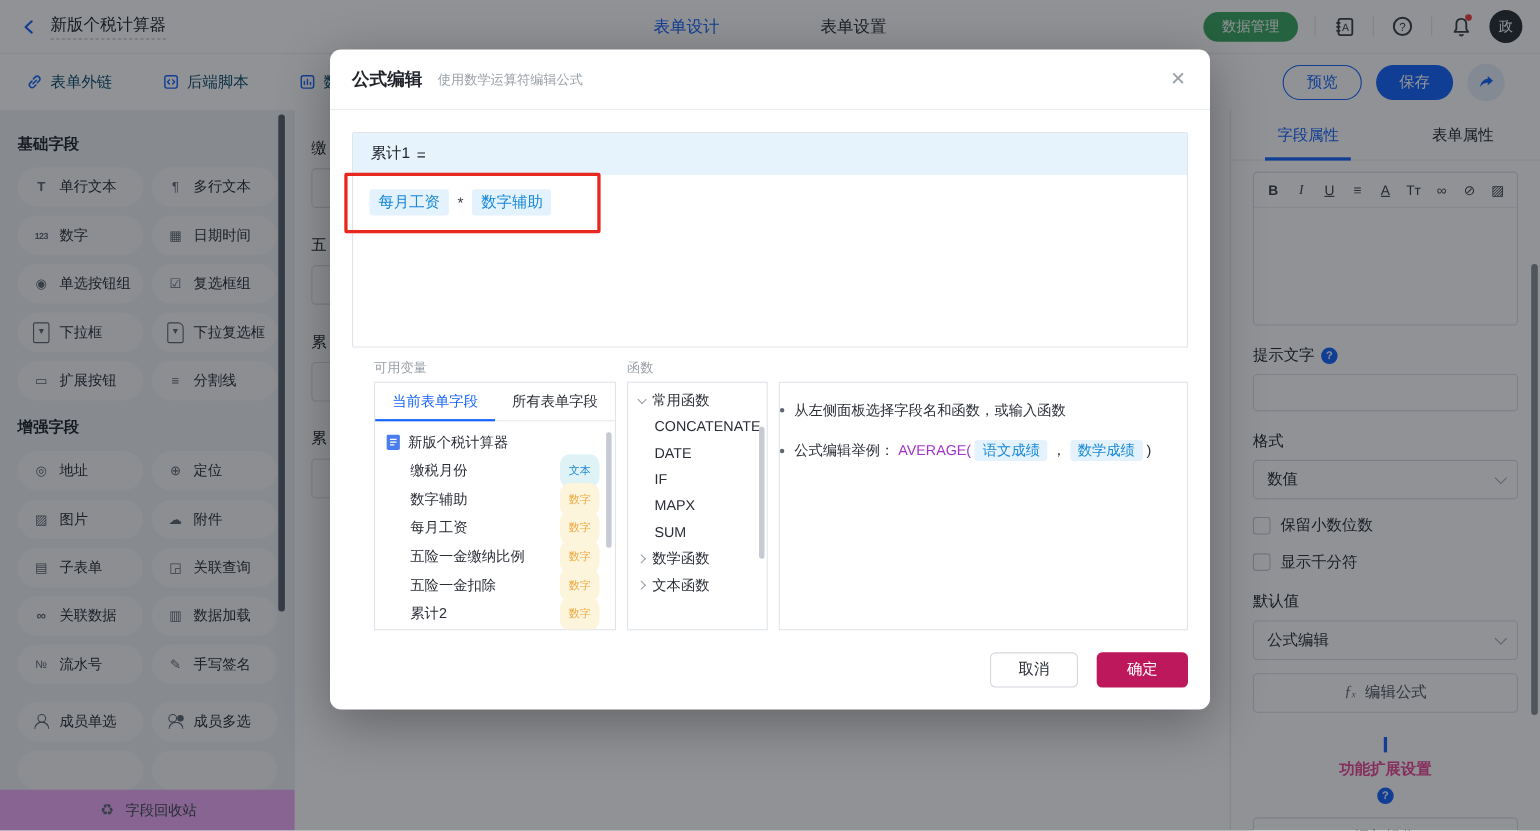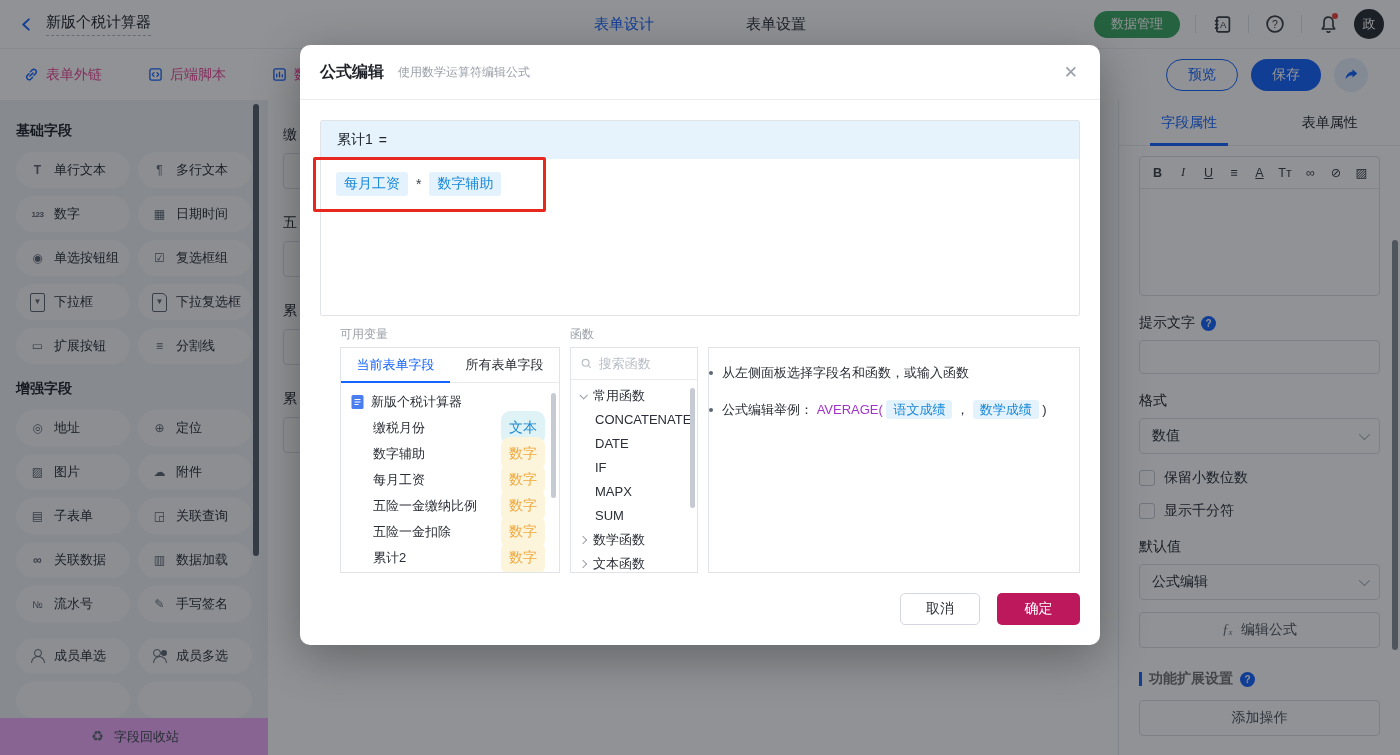--- a/index.html
+++ b/index.html
@@ -23,21 +23,21 @@
   .nav-sep { width:1px; height:18px; background:#e2e5e9; }
   .nico { width:22px; height:22px; color:#3a3f47; display:flex; align-items:center; justify-content:center; cursor:pointer; position:relative; }
   .bell-dot { position:absolute; top:0; right:1px; width:6px; height:6px; border-radius:50%; background:#f0403c; }
   .avatar { width:30px; height:30px; border-radius:50%; background:#272b33; color:#fff; font-size:13px;
             display:flex; align-items:center; justify-content:center; cursor:pointer; }
 
   
   .toolbar { position:absolute; top:48px; left:0; right:0; height:52px; background:#fff;
              border-top:1px solid #eef0f2; display:flex; align-items:center; padding:0 24px; }
   .tool-links { display:flex; gap:46px; }
-  .tlink { display:flex; align-items:center; gap:7px; color:#ec4899; font-size:14px; cursor:pointer; }
+  .tlink { display:flex; align-items:center; gap:7px; color:#0c4a6e; font-size:14px; cursor:pointer; }
   .tlink svg { color:#1664ff; }
   .tool-actions { margin-left:auto; display:flex; align-items:center; gap:13px; margin-right:8px; }
   .btn-preview { height:32px; padding:0 21px; border-radius:16px; border:1px solid #1664ff;
                  color:#1664ff; background:#fff; font-size:14px; cursor:pointer; }
   .btn-save { height:32px; padding:0 21px; border-radius:16px; border:none; background:#1664ff;
               color:#fff; font-size:14px; cursor:pointer; }
   .btn-share { width:34px; height:34px; border-radius:50%; border:none; background:#e9f0fe; color:#1664ff;
                display:flex; align-items:center; justify-content:center; cursor:pointer; }
 
   
@@ -116,21 +116,21 @@
   .insp-select { height:36px; border:1px solid #dcdfe5; border-radius:4px; display:flex; align-items:center;
                  justify-content:space-between; padding:0 12px; font-size:14px; color:#2a2e36; cursor:pointer; background:#fff; }
   .caret { width:8px; height:8px; border-right:1.5px solid #a6abb3; border-bottom:1.5px solid #a6abb3;
            transform:rotate(45deg) translateY(-2px); }
   .checkrow { display:flex; align-items:center; gap:9px; margin:15px 0; font-size:14px; color:#2a2e36; }
   .cbox-sq { width:16px; height:16px; border:1px solid #c6cad2; border-radius:3px; background:#fff; cursor:pointer; flex:none; }
   .btn-ghost { margin-top:12px; width:100%; height:36px; border:1px solid #dcdfe5; border-radius:4px; background:#fff;
                font-size:14px; color:#4e545e; display:flex; align-items:center; justify-content:center; gap:8px; cursor:pointer; }
   .fx-glyph { font-style:italic; font-family:"Liberation Serif","DejaVu Serif",serif; color:#6b717b; }
   .fx-glyph::before { content:"ƒₓ"; }
-  .section-head { display:flex; align-items:center; gap:7px; margin:22px 0 0; font-size:14px; font-weight:bold; color:#737373; }
+  .section-head { display:flex; align-items:center; gap:7px; margin:22px 0 0; font-size:14px; font-weight:bold; color:#ec4899;flex-direction:column; }
   .section-bar { width:3px; height:14px; background:#1664ff; }
   .insp-scroll { position:absolute; right:2px; top:140px; width:6px; height:410px; border-radius:3px; background:#888e97; cursor:grab; }
 
   
   .dim { position:absolute; inset:0; background:rgba(13,17,23,0.46); z-index:10; }
   .modal { position:absolute; left:300px; top:45px; width:800px; height:600px; background:#fff;
            border-radius:10px; box-shadow:0 12px 48px rgba(0,0,0,.32); z-index:20; }
   .modal-head { height:55px; display:flex; align-items:center; padding:0 22px 0 20px; border-bottom:1px solid #ebedf0; }
   .modal-title { font-size:16px; font-weight:bold; color:#1f2329; }
   .modal-sub { font-size:12px; color:#9aa0a8; margin-left:14px; }
@@ -151,21 +151,21 @@
   .panel { border:1px solid #e0e4e9; height:226px; background:#fff; position:relative; overflow:hidden; }
   .w-var { width:220px; } .w-fn { width:128px; } .w-help { width:372px; }
   .var-tabs { height:35px; display:flex; border-bottom:1px solid #e8eaed; }
   .var-tab { flex:1; display:flex; align-items:center; justify-content:center; font-size:13px; color:#2a2e36; cursor:pointer; position:relative; }
   .var-tab.active { color:#1664ff; }
   .var-tab.active::after { content:""; position:absolute; bottom:-1px; left:0; width:100%; height:2px; background:#1664ff; }
   .var-list { padding:6px 0; font-size:13px; }
   .var-root { display:flex; align-items:center; gap:7px; height:26px; padding:0 10px; color:#2a2e36; cursor:pointer; }
   .var-item { display:flex; align-items:center; justify-content:space-between; height:26px;
               padding:0 14px 0 32px; color:#2a2e36; cursor:pointer; }
-  .badge { font-size:14px; padding:8px 8px; border-radius:9px; flex:none; }
+  .badge { font-size:10px; padding:8px 8px; border-radius:9px; flex:none; }
   .badge.b-text { background:#dff3f7; color:#1e88d0; }
   .badge.b-num  { background:#fdf4dc; color:#f0a83c; }
   .pscroll { position:absolute; width:5px; border-radius:3px; background:#c6cad2; cursor:grab; }
   .fn-search { height:32px; border-bottom:1px solid #e8eaed; display:flex; align-items:center; gap:7px; padding:0 10px; }
   .fn-search input { border:none; outline:none; width:100%; font-size:13px; color:#2a2e36; }
   .fn-search input::placeholder { color:#b8bdc6; }
   .fn-list { padding:4px 0; font-size:13px; color:#2a2e36; }
   .fn-group { display:flex; align-items:center; gap:7px; height:24px; padding:0 9px; cursor:pointer; }
   .cd { width:6px; height:6px; border-right:1.3px solid #9aa0a8; border-bottom:1.3px solid #9aa0a8; flex:none; }
   .cd.down { transform:rotate(45deg) translateY(-1px); }
@@ -522,27 +522,20 @@
                 <span class="badge b-num">数字</span>
               </div>
           </div>
           <div class="pscroll" style="right:3px;top:45px;height:105px;"></div>
         </div>
       </div>
 
       <div class="pcol w-fn">
         <div class="col-label">函数</div>
         <div class="panel w-fn">
-          <div class="fn-search">
-            <svg width="13" height="13" viewBox="0 0 14 14" fill="none" stroke="#b8bdc6" stroke-width="1.5">
-                <circle cx="6" cy="6" r="4.4"></circle>
-                <path d="M9.4 9.4 L12.6 12.6"></path>
-              </svg>
-            <input placeholder="搜索函数" style="">
-          </div>
           <div class="fn-list">
             <div class="fn-group">
                 <span class="cd down"></span>
                 <span>常用函数</span>
               </div>
             <div class="fn-item">CONCATENATE</div>
             <div class="fn-item">DATE</div>
             <div class="fn-item">IF</div>
             <div class="fn-item">MAPX</div>
             <div class="fn-item">SUM</div>

